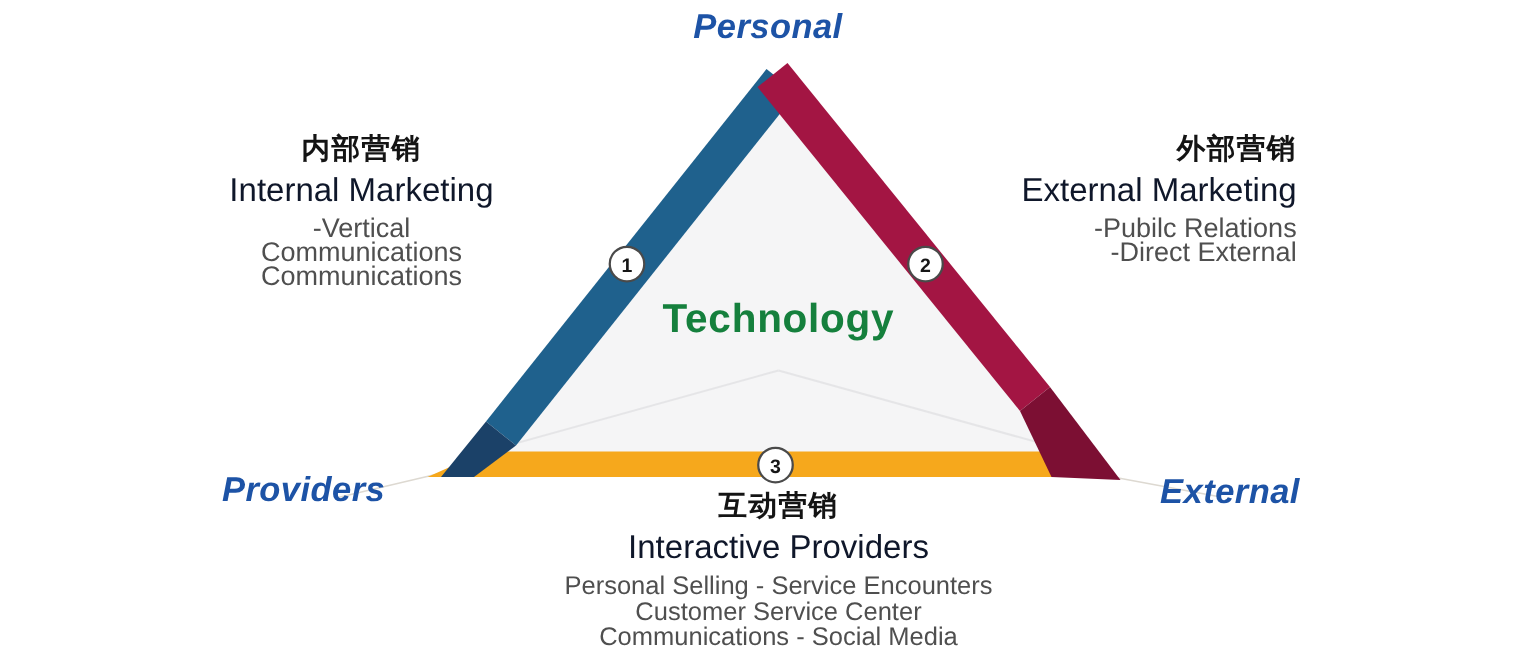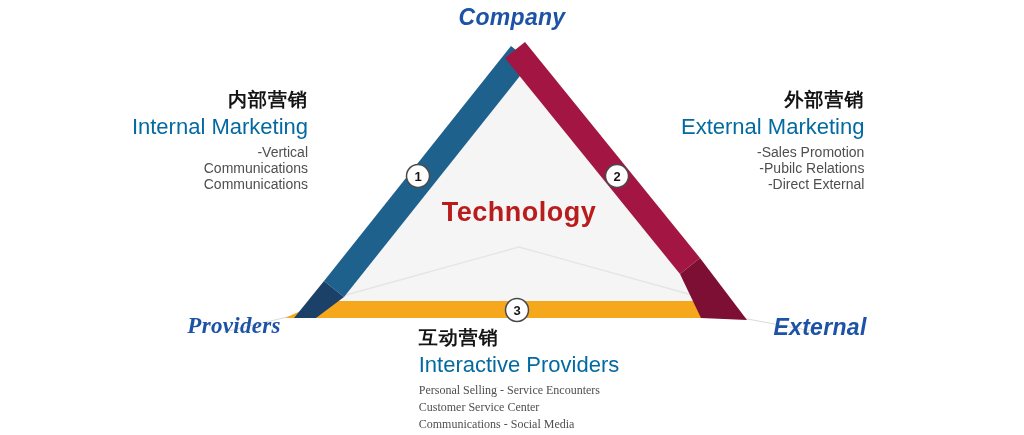--- a/index.html
+++ b/index.html
@@ -6,38 +6,38 @@
   .stage{
     position:relative;width:1024px;height:435px;background:#ffffff;overflow:hidden;
     font-family:"Liberation Sans","DejaVu Sans",sans-serif;color:#1a1a1a;
   }
   .stage svg{position:absolute;left:0;top:0;}
   .corner-label{
     position:absolute;font-size:23px;font-weight:bold;font-style:italic;
     color:#1d53a6;letter-spacing:.3px;white-space:nowrap;
   }
   .label-company{left:0;right:0;top:4px;text-align:center;}
-  .label-providers{left:158px;top:313px;width:152px;text-align:center;font-family:Liberation Serif, serif;}
+  .label-providers{left:148px;top:313px;width:152px;}
   .label-customers{left:744px;top:314px;width:152px;text-align:center;}
   .side-block{position:absolute;top:88px;}
-  .block-left{right:716px;text-align:right;}
+  .block-left{right:695px;text-align:center;}
   .block-right{left:681px;text-align:right;}
   .zh-title{font-size:19px;font-weight:bold;color:#141414;letter-spacing:1px;line-height:24px;}
-  .en-title{font-size:22px;color:#0369a1;line-height:27px;margin-top:1px;}
-  .detail-lines{margin-top:4px;font-size:14px;color:#4f4f4f;line-height:16px;}
+  .en-title{font-size:22px;color:#0f172a;line-height:27px;margin-top:1px;}
+  .detail-lines{margin-top:4px;font-size:18px;color:#4f4f4f;line-height:16px;}
   .detail-lines div{white-space:nowrap;}
   .center-label{
     position:absolute;left:519px;top:197px;transform:translateX(-50%);
-    font-size:27px;font-weight:bold;color:#b91c1c;letter-spacing:.5px;white-space:nowrap;
+    font-size:27px;font-weight:bold;color:#15803d;letter-spacing:.5px;white-space:nowrap;
   }
   .bottom-block{
     position:absolute;left:519px;top:326px;transform:translateX(-50%);
-    text-align:left;white-space:nowrap;
+    text-align:center;white-space:nowrap;
   }
-  .bottom-block .detail-lines{font-size:12px;line-height:17px;font-family:Liberation Serif, serif;}
+  .bottom-block .detail-lines{font-size:17px;line-height:17px;}
   .badge-text{font-size:13px;font-weight:bold;fill:#161616;}
 </style>
 </head>
 <body>
 
 <div class="stage">
 
   <svg width="1024" height="435" viewBox="0 0 1024 435">
 
     <polygon points="519,60 330,303 706,303" fill="#F5F5F6"></polygon>
@@ -65,41 +65,40 @@
     <g>
       <circle cx="617" cy="176" r="11.5" fill="#ffffff" stroke="#4a4a4a" stroke-width="1.5"></circle>
       <text x="617" y="181" text-anchor="middle" class="badge-text">2</text>
     </g>
     <g>
       <circle cx="517" cy="310" r="11.5" fill="#ffffff" stroke="#4a4a4a" stroke-width="1.5"></circle>
       <text x="517" y="315" text-anchor="middle" class="badge-text">3</text>
     </g>
   </svg>
 
-  <div class="corner-label label-company">Company</div>
+  <div class="corner-label label-company">Personal</div>
   <div class="corner-label label-providers">Providers</div>
   <div class="corner-label label-customers">External</div>
 
   <div class="center-label">Technology</div>
 
   <div class="side-block block-left">
     <div class="zh-title">内部营销</div>
     <div class="en-title">Internal Marketing</div>
     <div class="detail-lines">
       <div>-Vertical</div>
       <div>Communications</div>
       <div>Communications</div>
     </div>
   </div>
 
   <div class="side-block block-right">
     <div class="zh-title">外部营销</div>
     <div class="en-title">External Marketing</div>
     <div class="detail-lines">
-      <div>-Sales Promotion</div>
       <div>-Pubilc Relations</div>
       <div>-Direct External</div>
     </div>
   </div>
 
   <div class="bottom-block">
     <div class="zh-title">互动营销</div>
     <div class="en-title">Interactive Providers</div>
     <div class="detail-lines">
       <div>Personal Selling - Service Encounters</div>

